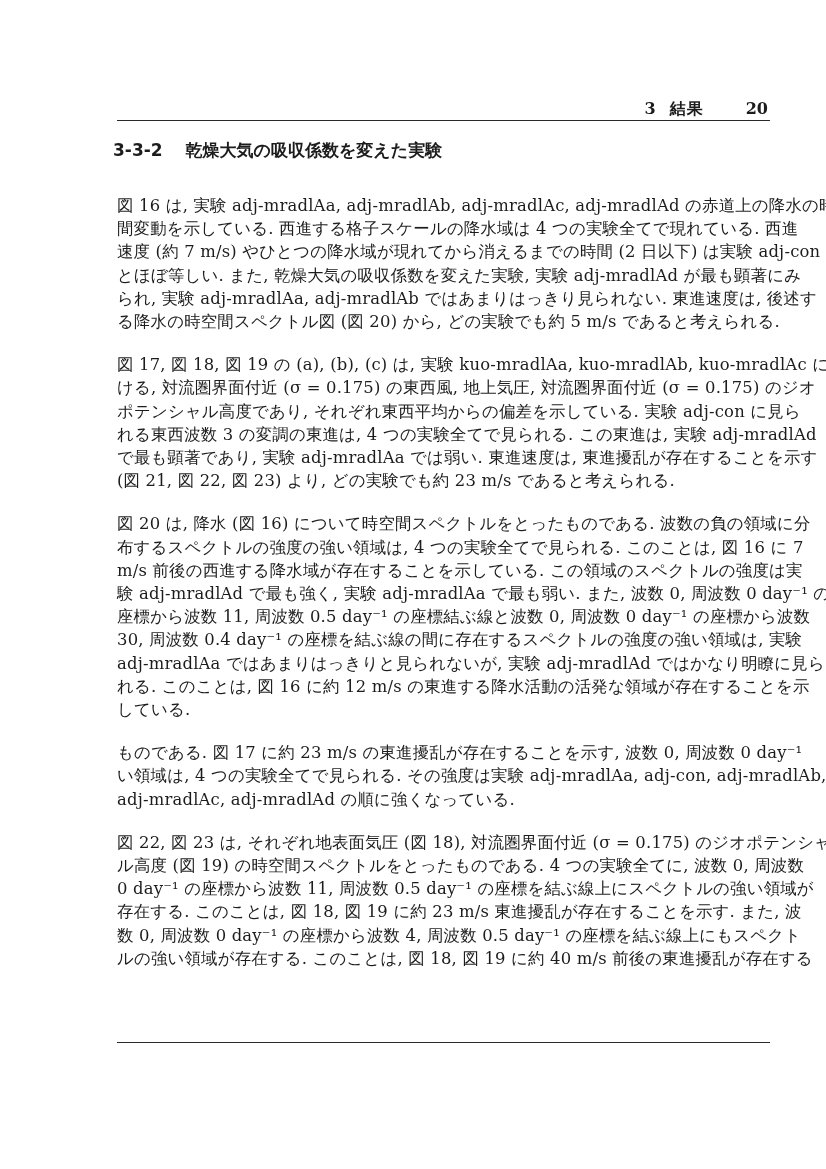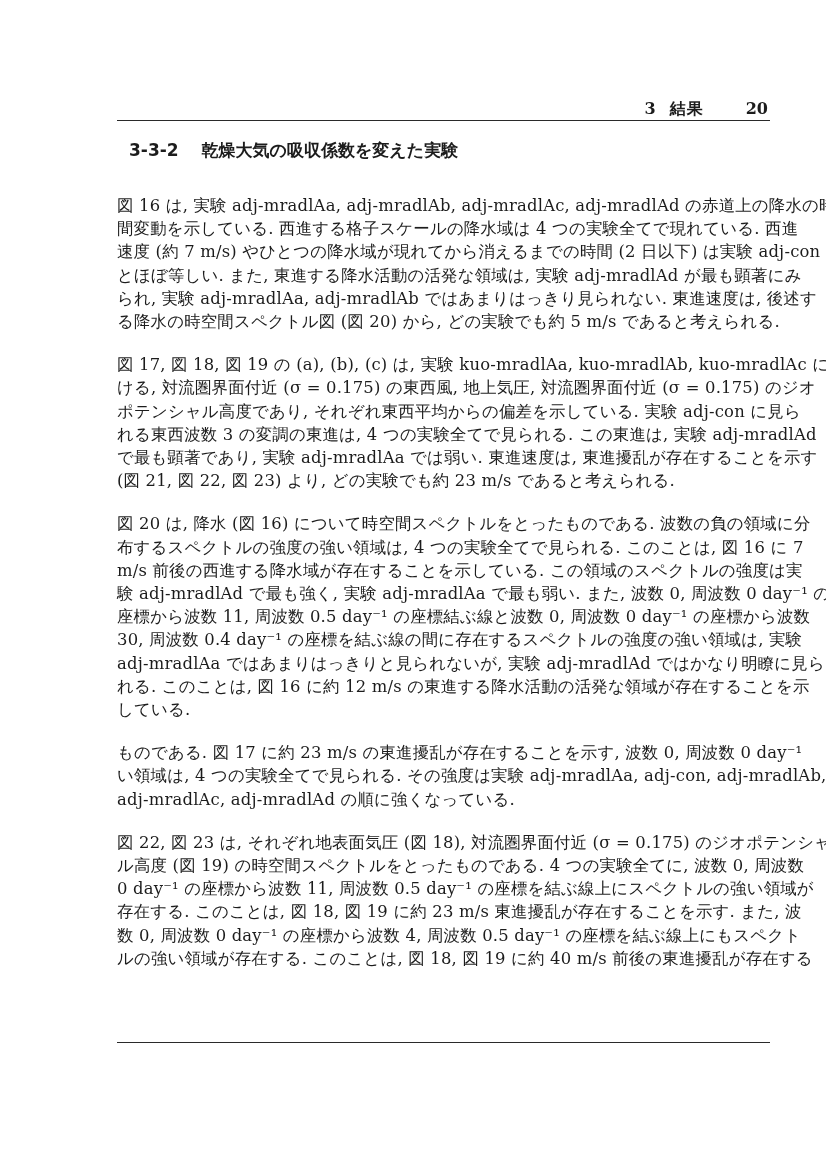--- a/index.html
+++ b/index.html
@@ -50,21 +50,21 @@
   .foot-rule {
     position: absolute;
     left: 117px;
     width: 653px;
     top: 1042px;
     height: 0;
     border-top: 1.2px solid #2a2a2a;
   }
   .subsection-heading {
     position: absolute;
-    left: 129px;
+    left: 113px;
     width: 651px;
     top: 139px;
     font-family: "DejaVu Sans", "Liberation Sans", sans-serif;
     font-weight: bold;
     font-size: 17px;
     white-space: nowrap;
   }
   .subsection-heading .num {
     margin-right: 17px;
   }
@@ -99,21 +99,21 @@
   <span class="num">3-3-2</span>
   <span class="title">乾燥大気の吸収係数を変えた実験</span>
 </div>
 
 <div class="content">
 
   <div class="paragraph">
     <div class="line">図 16 は, 実験 adj-mradlAa, adj-mradlAb, adj-mradlAc, adj-mradlAd の赤道上の降水の時</div>
     <div class="line">間変動を示している. 西進する格子スケールの降水域は 4 つの実験全てで現れている. 西進</div>
     <div class="line">速度 (約 7 m/s) やひとつの降水域が現れてから消えるまでの時間 (2 日以下) は実験 adj-con</div>
-    <div class="line">とほぼ等しい. また, 東進する降水活動の活発な領域は, 実験 adj-mradlAd が最も顕著にみ</div>
+    <div class="line">とほぼ等しい. また, 乾燥大気の吸収係数を変えた実験, 実験 adj-mradlAd が最も顕著にみ</div>
     <div class="line">られ, 実験 adj-mradlAa, adj-mradlAb ではあまりはっきり見られない. 東進速度は, 後述す</div>
     <div class="line">る降水の時空間スペクトル図 (図 20) から, どの実験でも約 5 m/s であると考えられる.</div>
   </div>
 
   <div class="paragraph">
     <div class="line">図 17, 図 18, 図 19 の (a), (b), (c) は, 実験 kuo-mradlAa, kuo-mradlAb, kuo-mradlAc にお</div>
     <div class="line">ける, 対流圏界面付近 (σ = 0.175) の東西風, 地上気圧, 対流圏界面付近 (σ = 0.175) のジオ</div>
     <div class="line">ポテンシャル高度であり, それぞれ東西平均からの偏差を示している. 実験 adj-con に見ら</div>
     <div class="line">れる東西波数 3 の変調の東進は, 4 つの実験全てで見られる. この東進は, 実験 adj-mradlAd</div>
     <div class="line">で最も顕著であり, 実験 adj-mradlAa では弱い. 東進速度は, 東進擾乱が存在することを示す</div>

